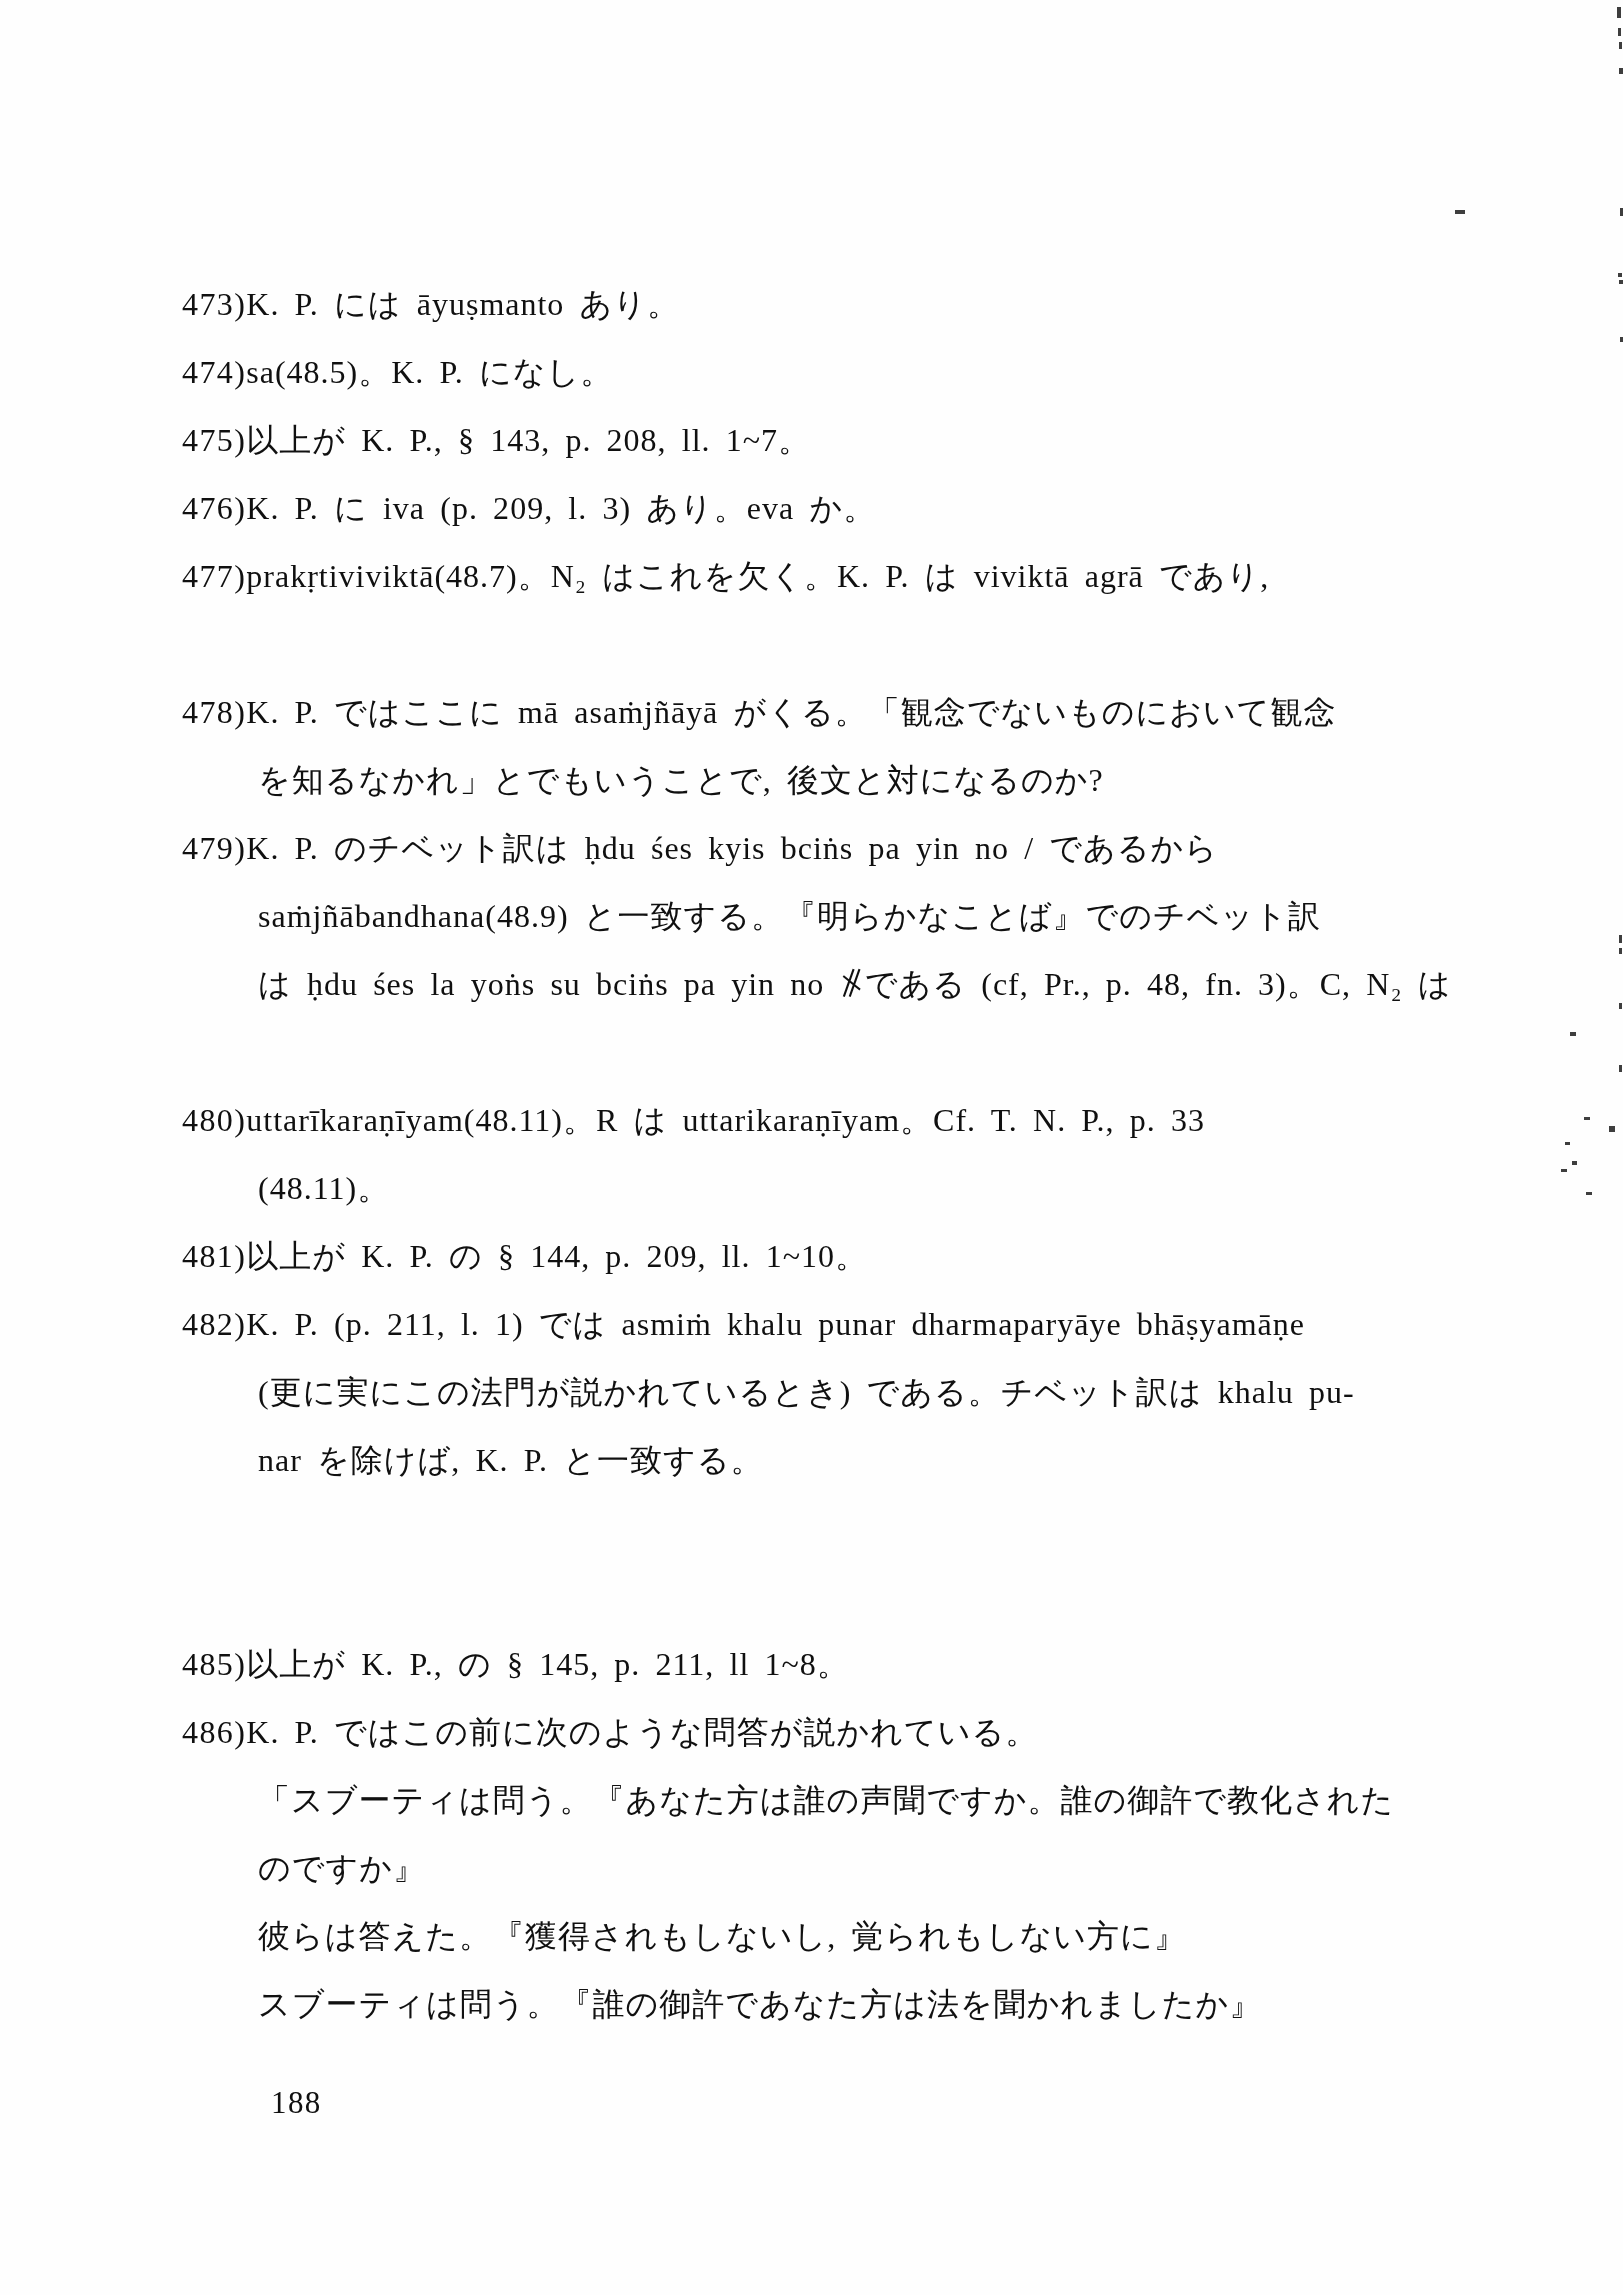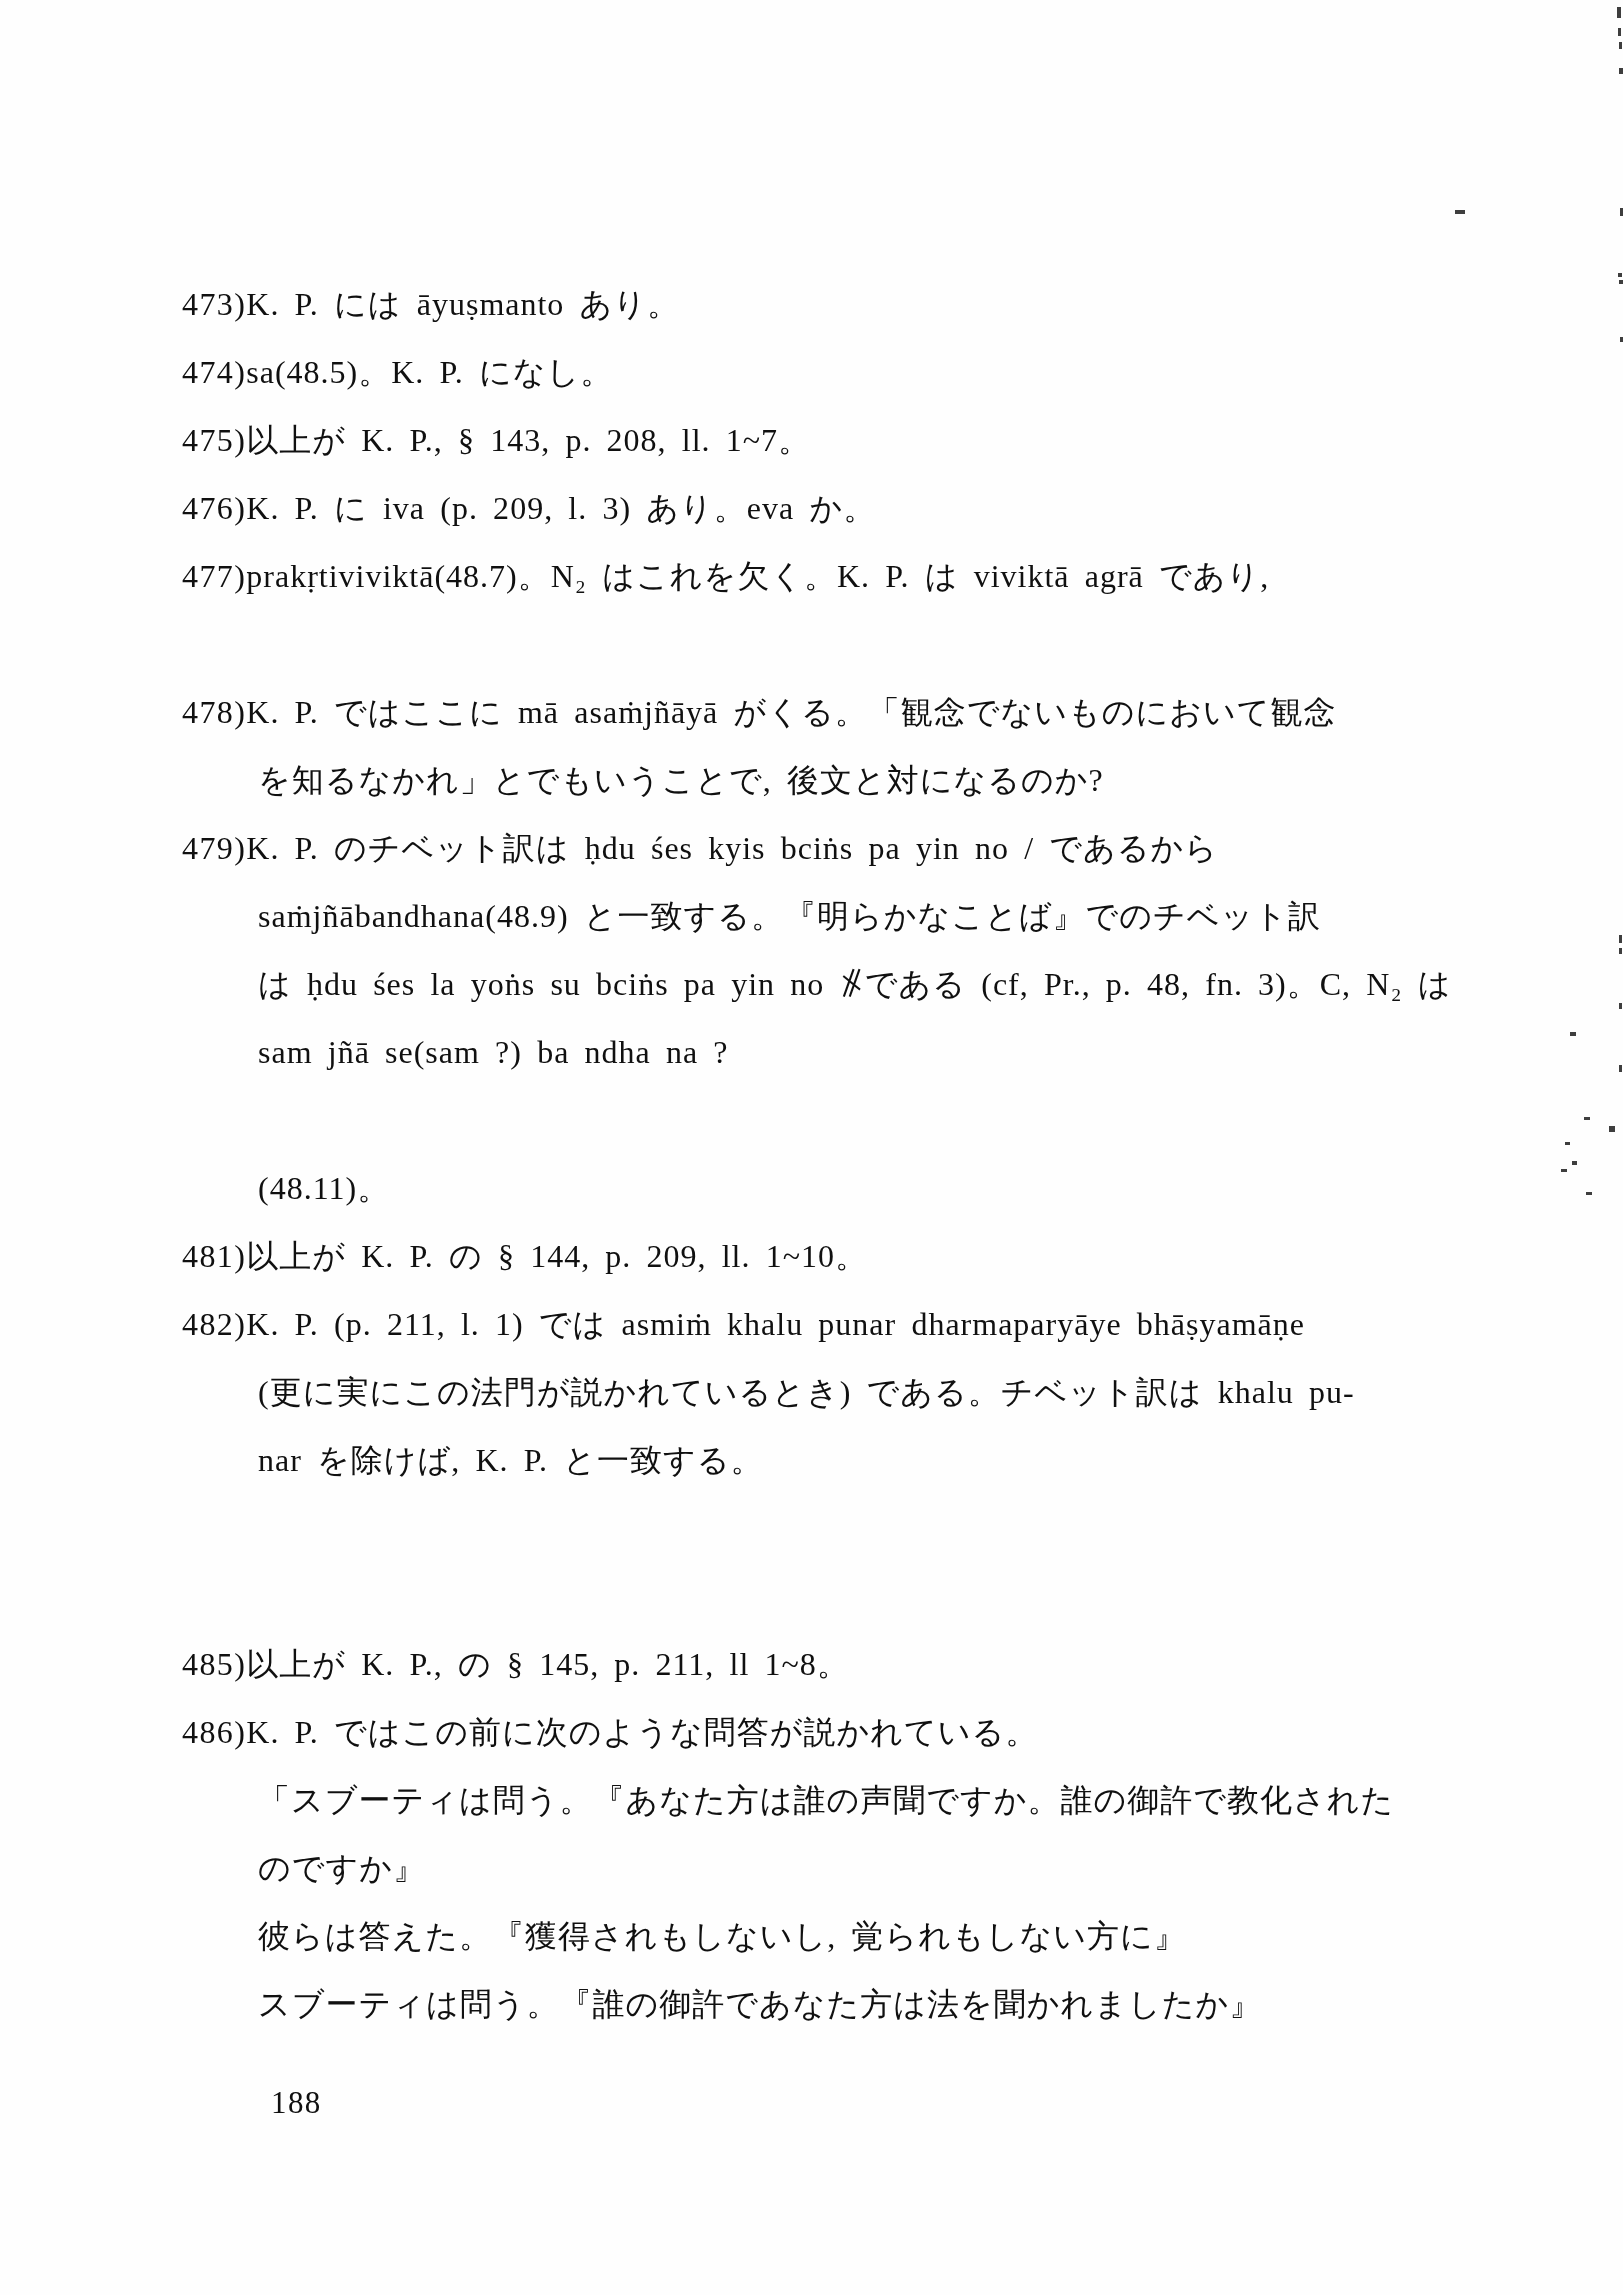--- a/index.html
+++ b/index.html
@@ -55,21 +55,21 @@
   <div class="line numd" style="top:286px"><span class="num">473)</span><span class="txt">K. P. には āyuṣmanto あり。</span></div>
   <div class="line numd" style="top:354px"><span class="num">474)</span><span class="txt">sa(48.5)。K. P. になし。</span></div>
   <div class="line numd" style="top:422px"><span class="num">475)</span><span class="txt">以上が K. P., § 143, p. 208, ll. 1~7。</span></div>
   <div class="line numd" style="top:490px"><span class="num">476)</span><span class="txt">K. P. に iva (p. 209, l. 3) あり。eva か。</span></div>
   <div class="line numd" style="top:558px"><span class="num">477)</span><span class="txt">prakṛtiviviktā(48.7)。N₂ はこれを欠く。K. P. は viviktā agrā であり,</span></div>
   <div class="line numd" style="top:694px"><span class="num">478)</span><span class="txt">K. P. ではここに mā asaṁjñāyā がくる。「観念でないものにおいて観念</span></div>
   <div class="line cont" style="top:762px"><span class="txt">を知るなかれ」とでもいうことで, 後文と対になるのか?</span></div>
   <div class="line numd" style="top:830px"><span class="num">479)</span><span class="txt">K. P. のチベット訳は ḥdu śes kyis bciṅs pa yin no / であるから</span></div>
   <div class="line cont" style="top:898px"><span class="txt">saṁjñābandhana(48.9) と一致する。『明らかなことば』でのチベット訳</span></div>
   <div class="line cont" style="top:966px"><span class="txt">は ḥdu śes la yoṅs su bciṅs pa yin no ∦である (cf, Pr., p. 48, fn. 3)。C, N₂ は</span></div>
-  <div class="line cont" style="top:1034px"><span class="txt">sam jñā se(sam ?) ba ndha na ?</span></div>
+  <div class="line numd" style="top:1102px"><span class="num">480)</span><span class="txt">uttarīkaraṇīyam(48.11)。R は uttarikaraṇīyam。Cf. T. N. P., p. 33</span></div>
   <div class="line cont" style="top:1170px"><span class="txt">(48.11)。</span></div>
   <div class="line numd" style="top:1238px"><span class="num">481)</span><span class="txt">以上が K. P. の § 144, p. 209, ll. 1~10。</span></div>
   <div class="line numd" style="top:1306px"><span class="num">482)</span><span class="txt">K. P. (p. 211, l. 1) では asmiṁ khalu punar dharmaparyāye bhāṣyamāṇe</span></div>
   <div class="line cont" style="top:1442px"><span class="txt">nar を除けば, K. P. と一致する。</span></div>
   <div class="line cont" style="top:1374px"><span class="txt">(更に実にこの法門が説かれているとき) である。チベット訳は khalu pu-</span></div>
   <div class="line numd" style="top:1646px"><span class="num">485)</span><span class="txt">以上が K. P., の § 145, p. 211, ll 1~8。</span></div>
   <div class="line numd" style="top:1714px"><span class="num">486)</span><span class="txt">K. P. ではこの前に次のような問答が説かれている。</span></div>
   <div class="line cont" style="top:1782px"><span class="txt">「スブーティは問う。『あなた方は誰の声聞ですか。誰の御許で教化された</span></div>
   <div class="line cont" style="top:1850px"><span class="txt">のですか』</span></div>
   <div class="line cont" style="top:1918px"><span class="txt">彼らは答えた。『獲得されもしないし, 覚られもしない方に』</span></div>

